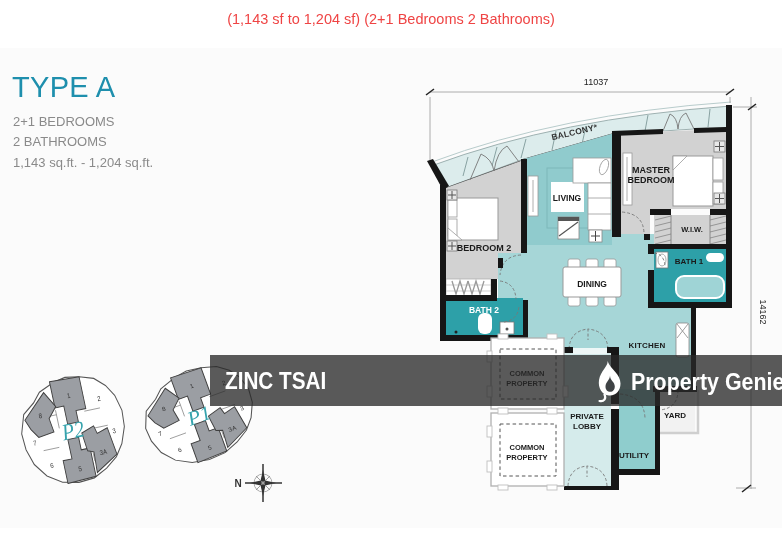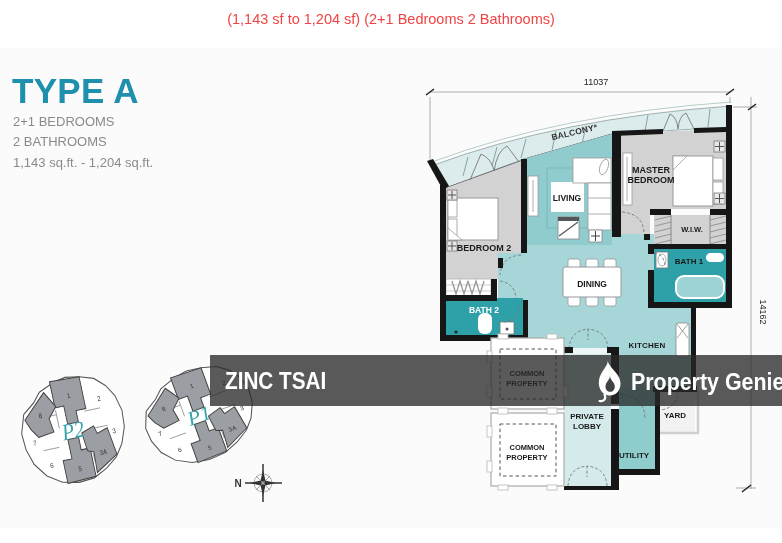--- a/index.html
+++ b/index.html
@@ -1,19 +1,19 @@
 <!DOCTYPE html>
 <html><head>
 <meta charset="utf-8">
 <style>
   html,body{margin:0;padding:0;background:#fff;width:782px;height:543px;overflow:hidden;}
   body{font-family:"Liberation Sans",sans-serif;position:relative;}
   #header{position:absolute;top:11px;left:0;width:782px;text-align:center;font-size:14.5px;color:#ef4444;}
   #panel{position:absolute;left:0;top:48px;width:782px;height:480px;background:#fbfbfb;}
-  #typea{position:absolute;left:12px;top:71px;color:#1e8fad;font-size:35px;font-weight:bold;letter-spacing:0.3px;}
+  #typea{position:absolute;left:12px;top:71px;color:#1e8fad;font-size:29px;font-weight:normal;letter-spacing:0.3px;}
   #info{position:absolute;left:13px;top:112px;color:#8a8a8a;font-size:13px;line-height:20.4px;}
   #svgwrap{position:absolute;left:0;top:0;}
   #wm{position:absolute;left:210px;top:355px;width:575px;height:51px;background:rgba(40,40,40,0.77);}
   #wmtext{position:absolute;left:15px;top:13px;color:#fff;font-size:23px;font-weight:bold;transform:scaleX(0.90);transform-origin:left top;white-space:nowrap;}
   #pgtext{position:absolute;left:421px;top:14px;color:#fff;font-size:23.5px;font-weight:bold;transform:scaleX(0.91);transform-origin:left top;white-space:nowrap;}
 </style>
 </head>
 <body>
 <div id="header">(1,143 sf to 1,204 sf) (2+1 Bedrooms 2 Bathrooms)</div>
 <div id="panel"></div>

